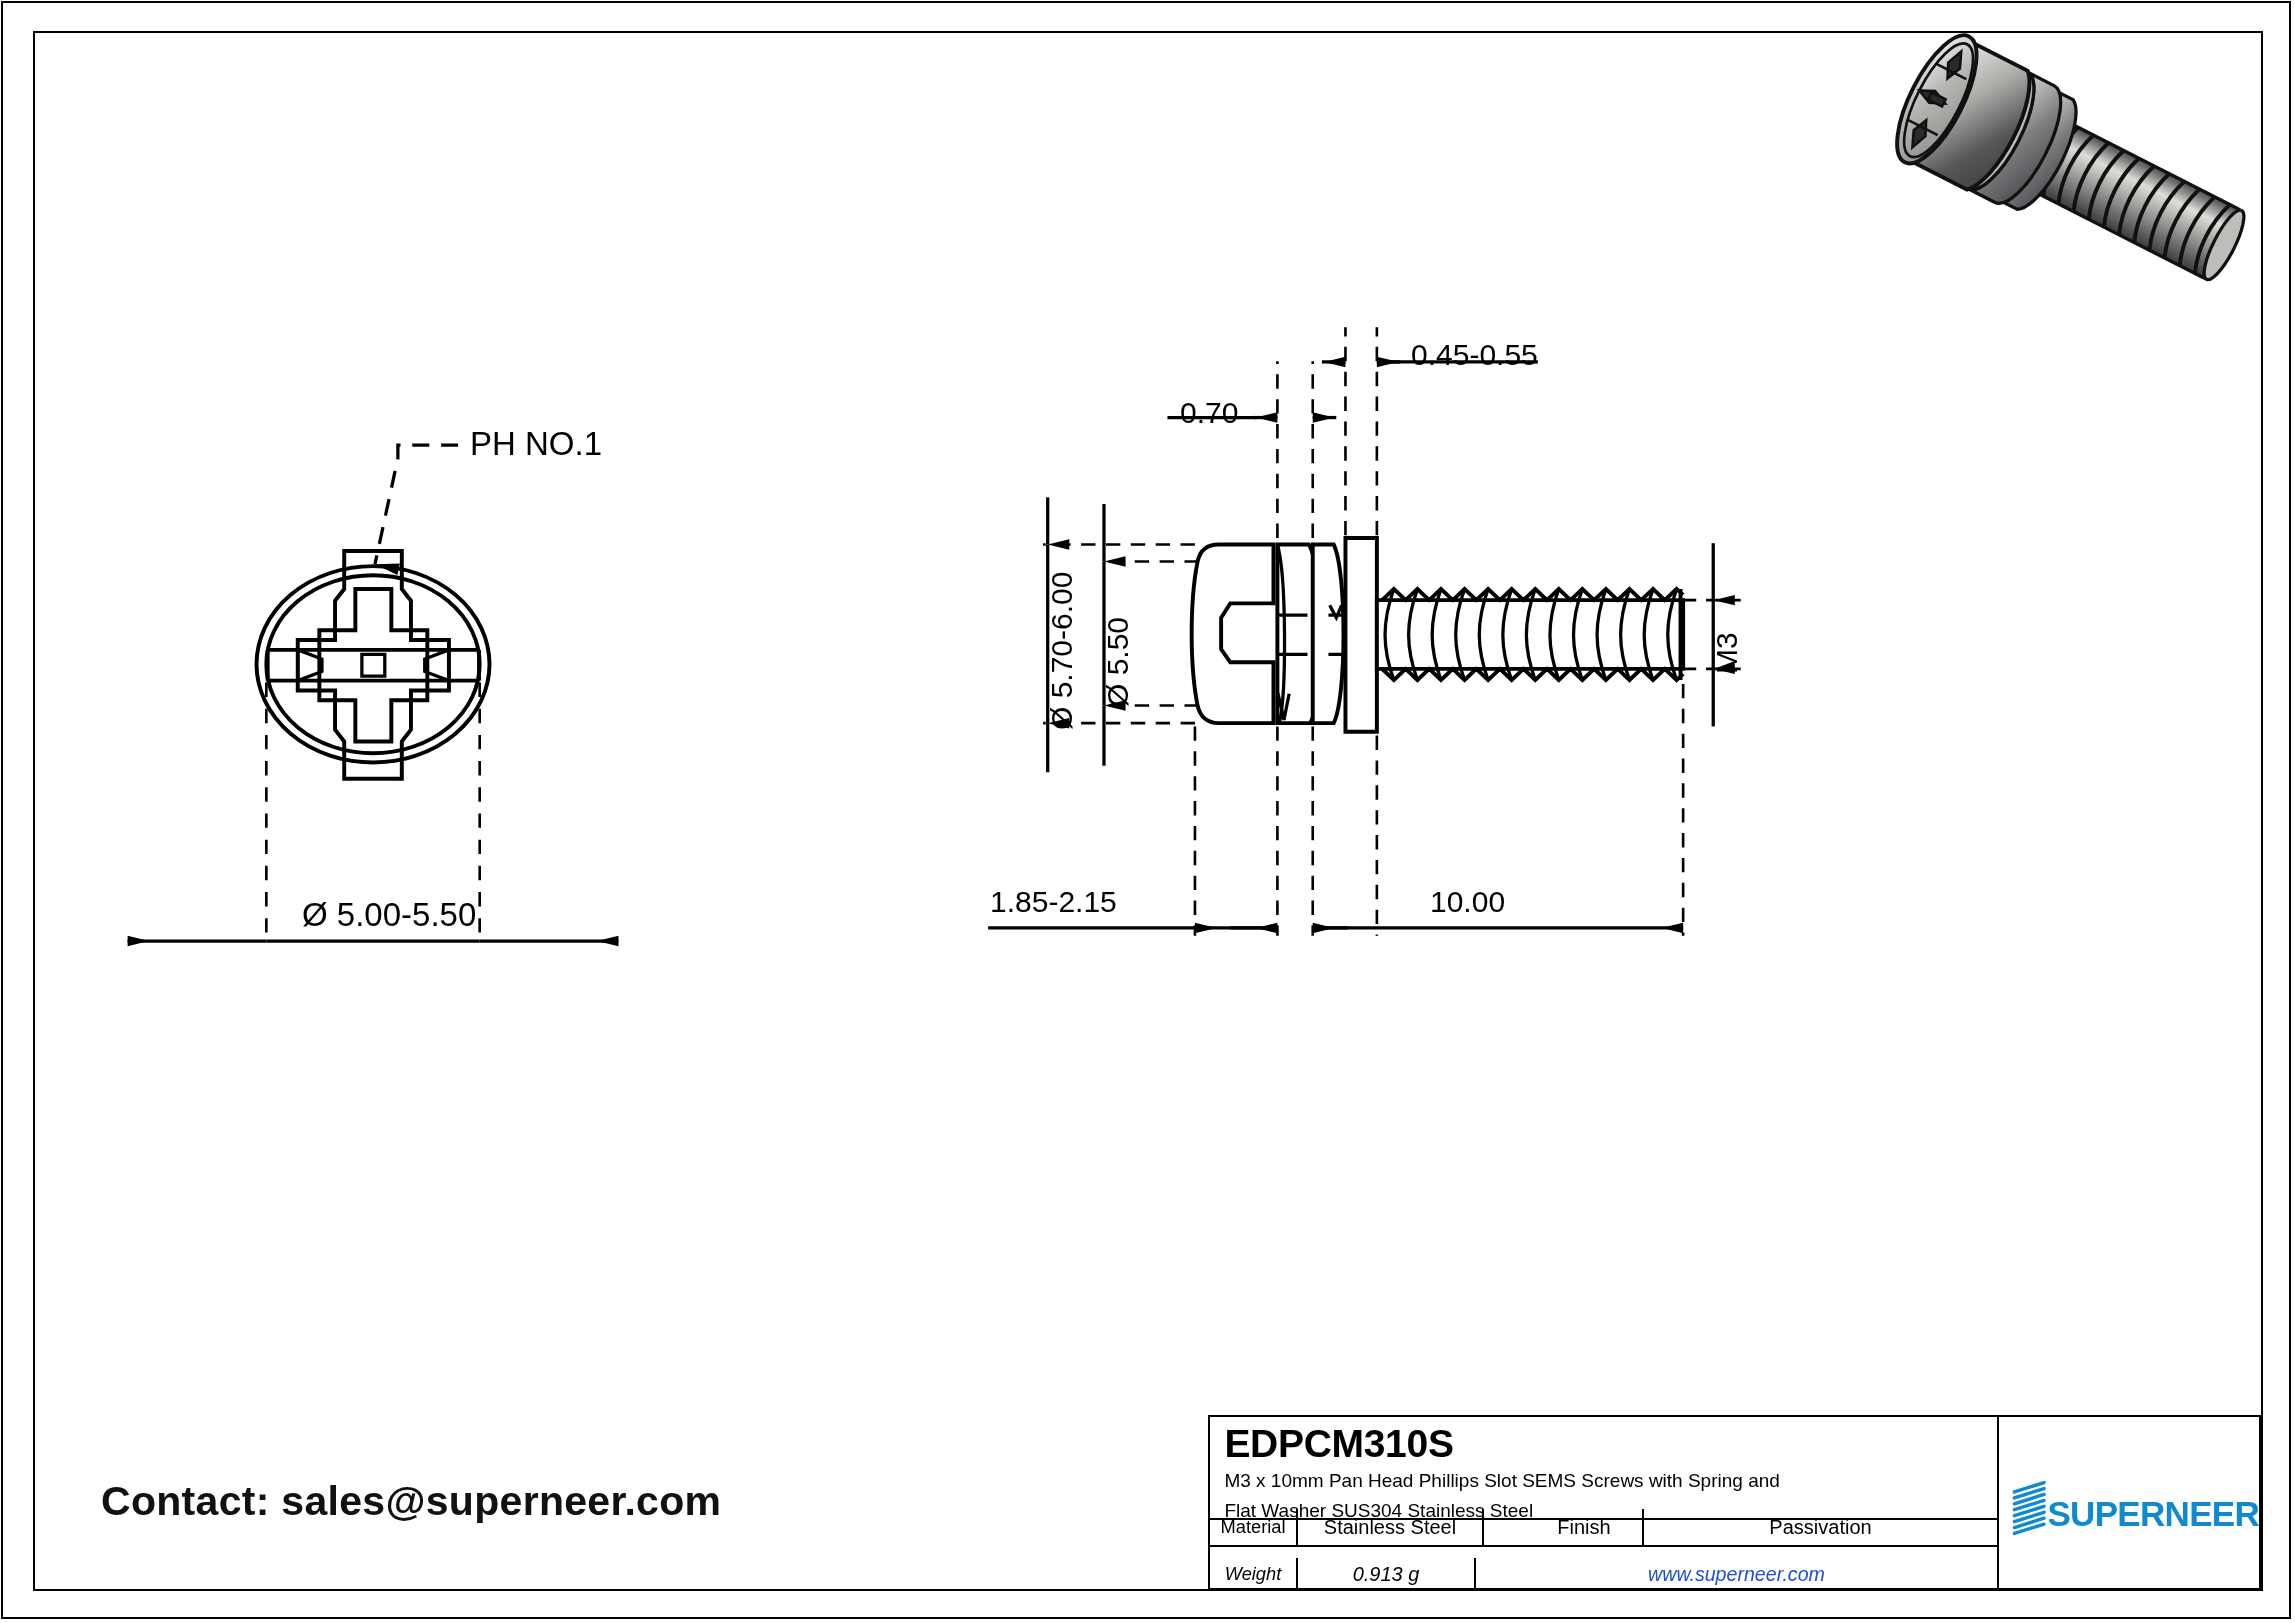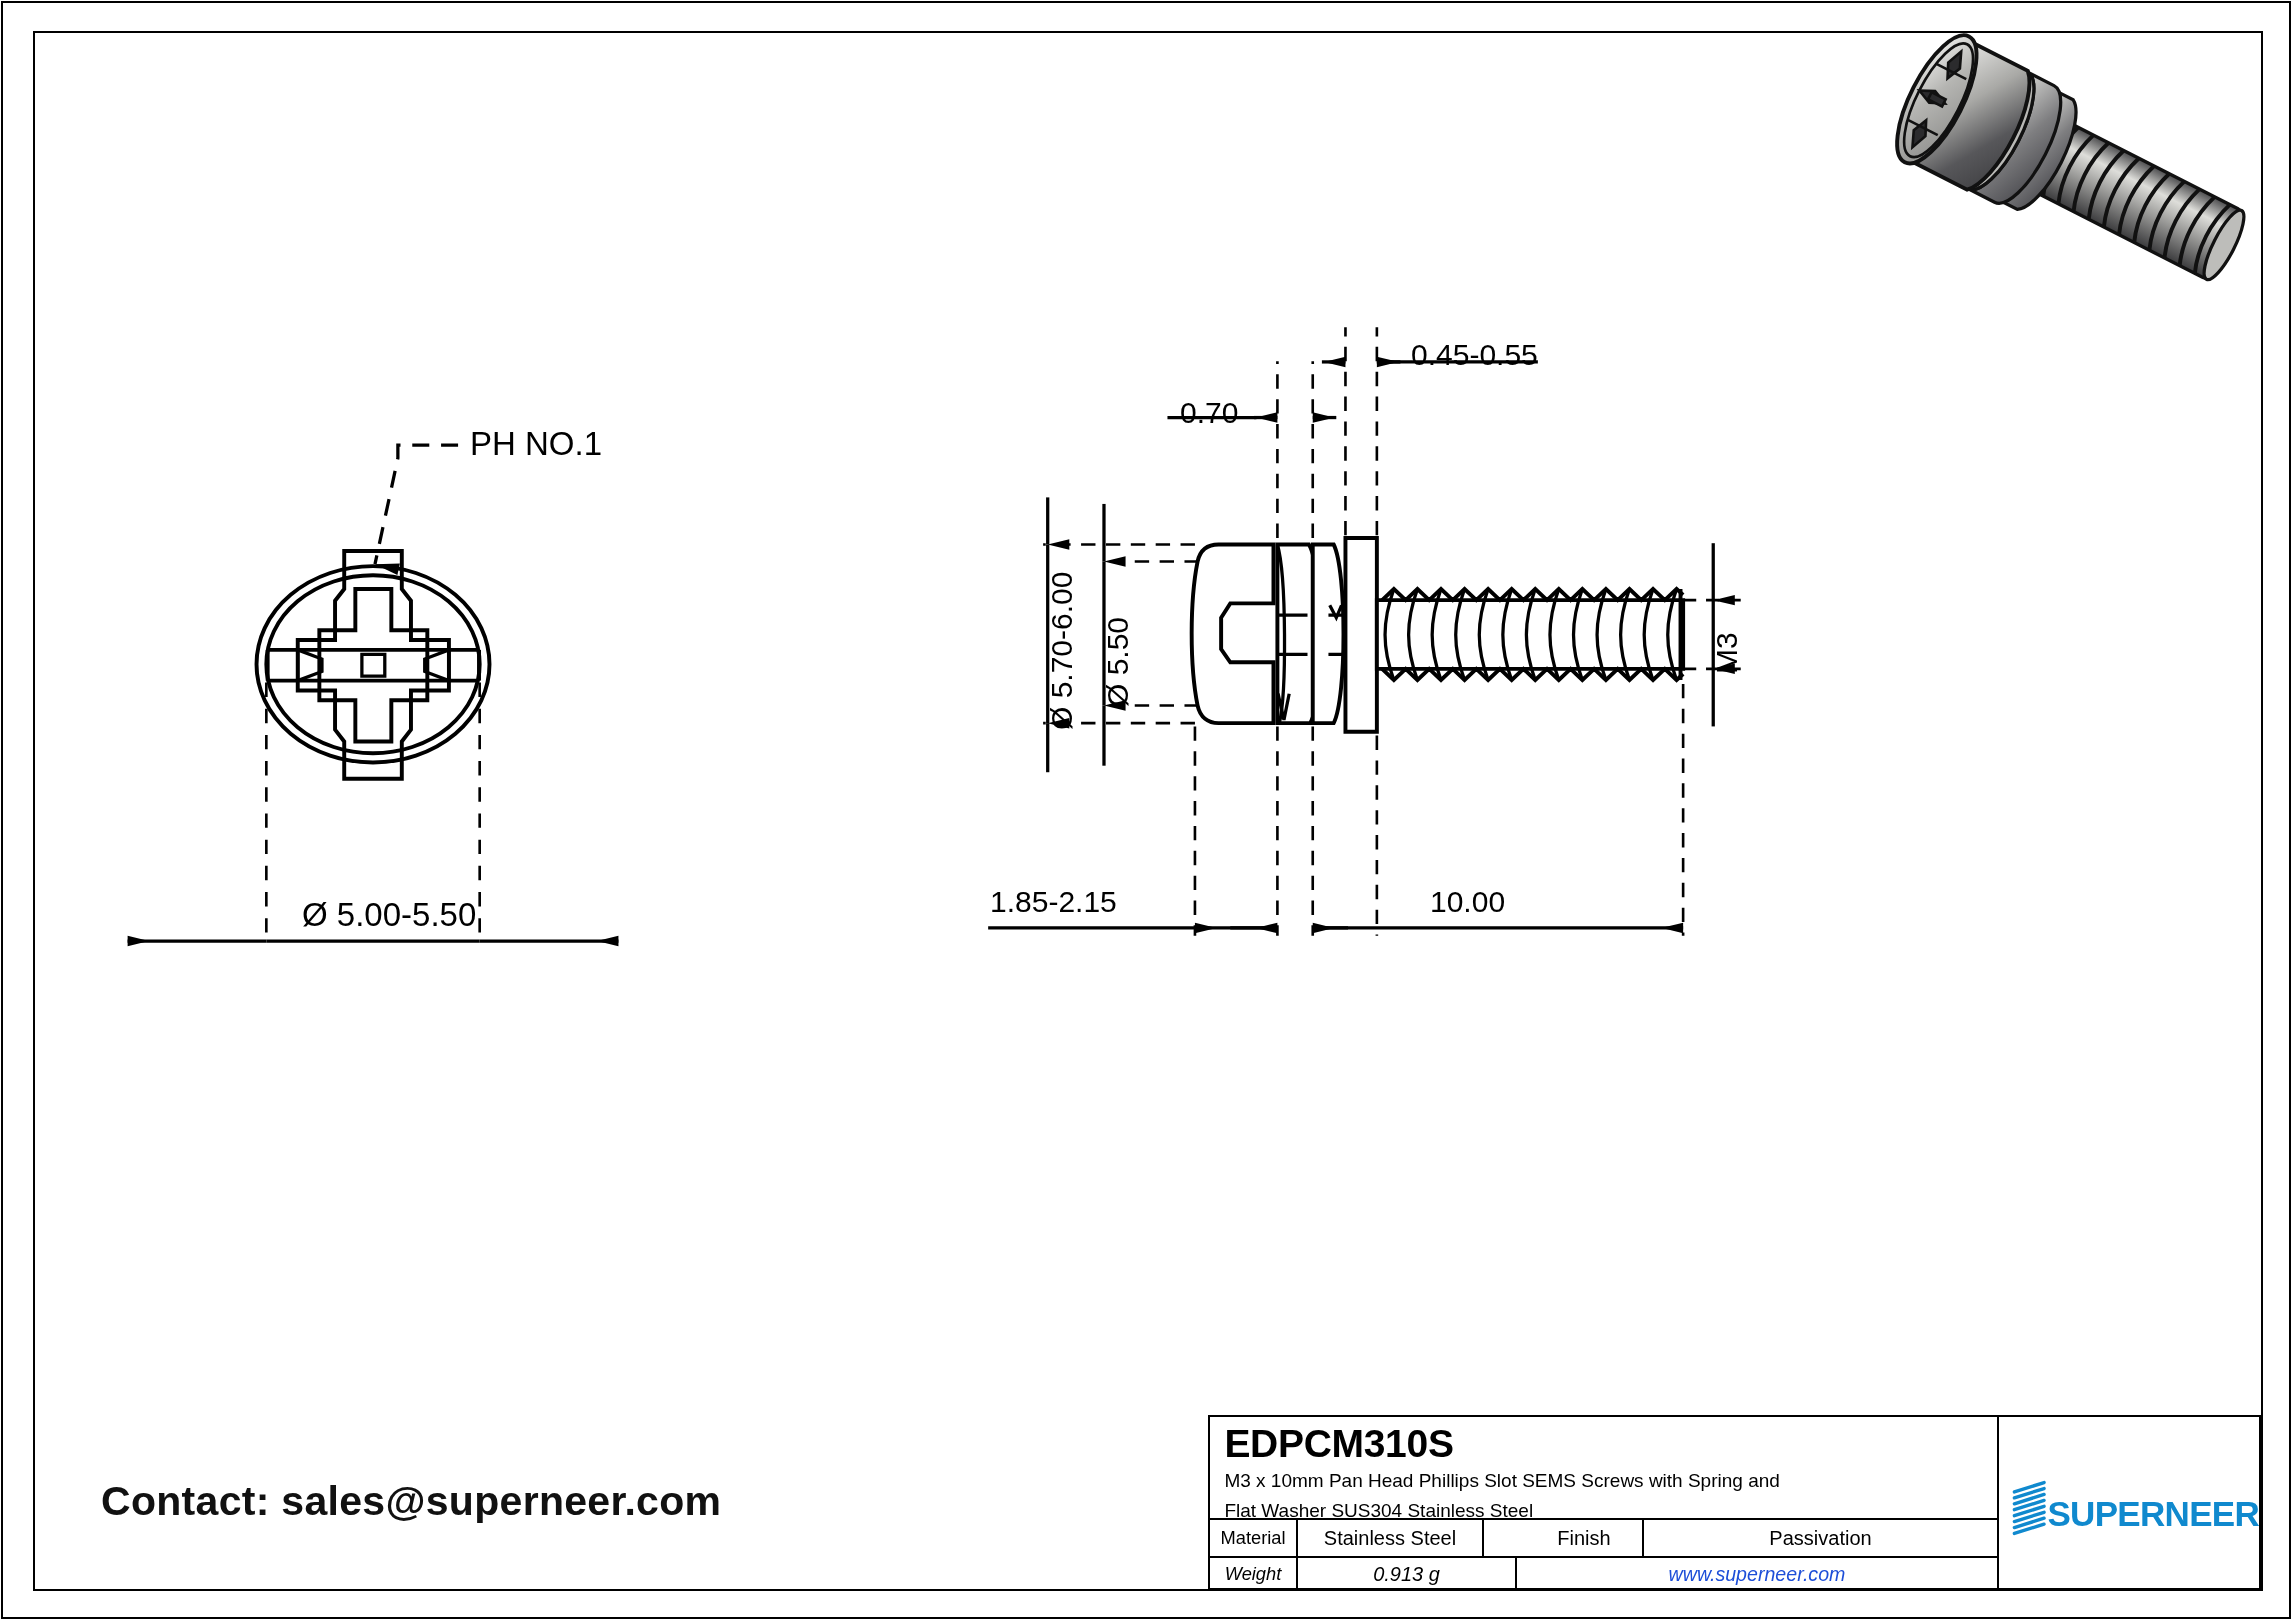--- a/index.html
+++ b/index.html
@@ -33,30 +33,30 @@
   .tb-right{position:absolute;left:789px;top:0;right:0;height:100%;
      display:flex;flex-direction:row;align-items:center;justify-content:flex-start;
      padding-top:5px;box-sizing:border-box;margin-left:12px;}
 
   .tb-desc{position:absolute;left:0;top:0;width:100%;height:103px;box-sizing:border-box;
      border-bottom:2.6px solid #000;padding:6.5px 0 0 14.4px;}
   .tb-partno{font-size:39px;font-weight:bold;line-height:1.05;letter-spacing:-0.3px;}
   .tb-descline{font-size:19px;line-height:1.35;margin-top:3.9px;}
 
   .tb-row{position:absolute;left:0;width:100%;box-sizing:border-box;display:flex;}
-  .tb-row.r1{top:103px;height:38px;border-bottom:2px solid #000;text-align:right;}
+  .tb-row.r1{top:92px;height:38px;border-bottom:2px solid #000;text-align:right;}
   .tb-row.r2{top:141px;height:32px;font-style:italic;}
   .tb-cell{box-sizing:border-box;display:flex;align-items:center;justify-content:center;
      font-size:20px;border-right:2px solid #000;height:100%;}
   .tb-cell:last-child{border-right:none;}
   .c-label{width:88px;font-size:18.3px;}
   .c-mat{width:186px;}
   .c-fin{width:118px;margin-left:42px;}
   .c-pas{flex:1;border-radius:11px;}
-  .c-wt-val{width:219px;}
+  .c-wt-val{width:178px;}
   .c-url{flex:1;color:#1d4ed8;font-size:19.6px;border-right:none;}
 
   .logo-mark{width:56px;height:77px;}
   .logo-word{color:#1089CE;font-size:35px;font-weight:bold;letter-spacing:-0.7px;
      margin-top:17px;font-family:"Liberation Sans",sans-serif;}
 </style>
 </head>
 <body>
 
 <div id="sheet">

